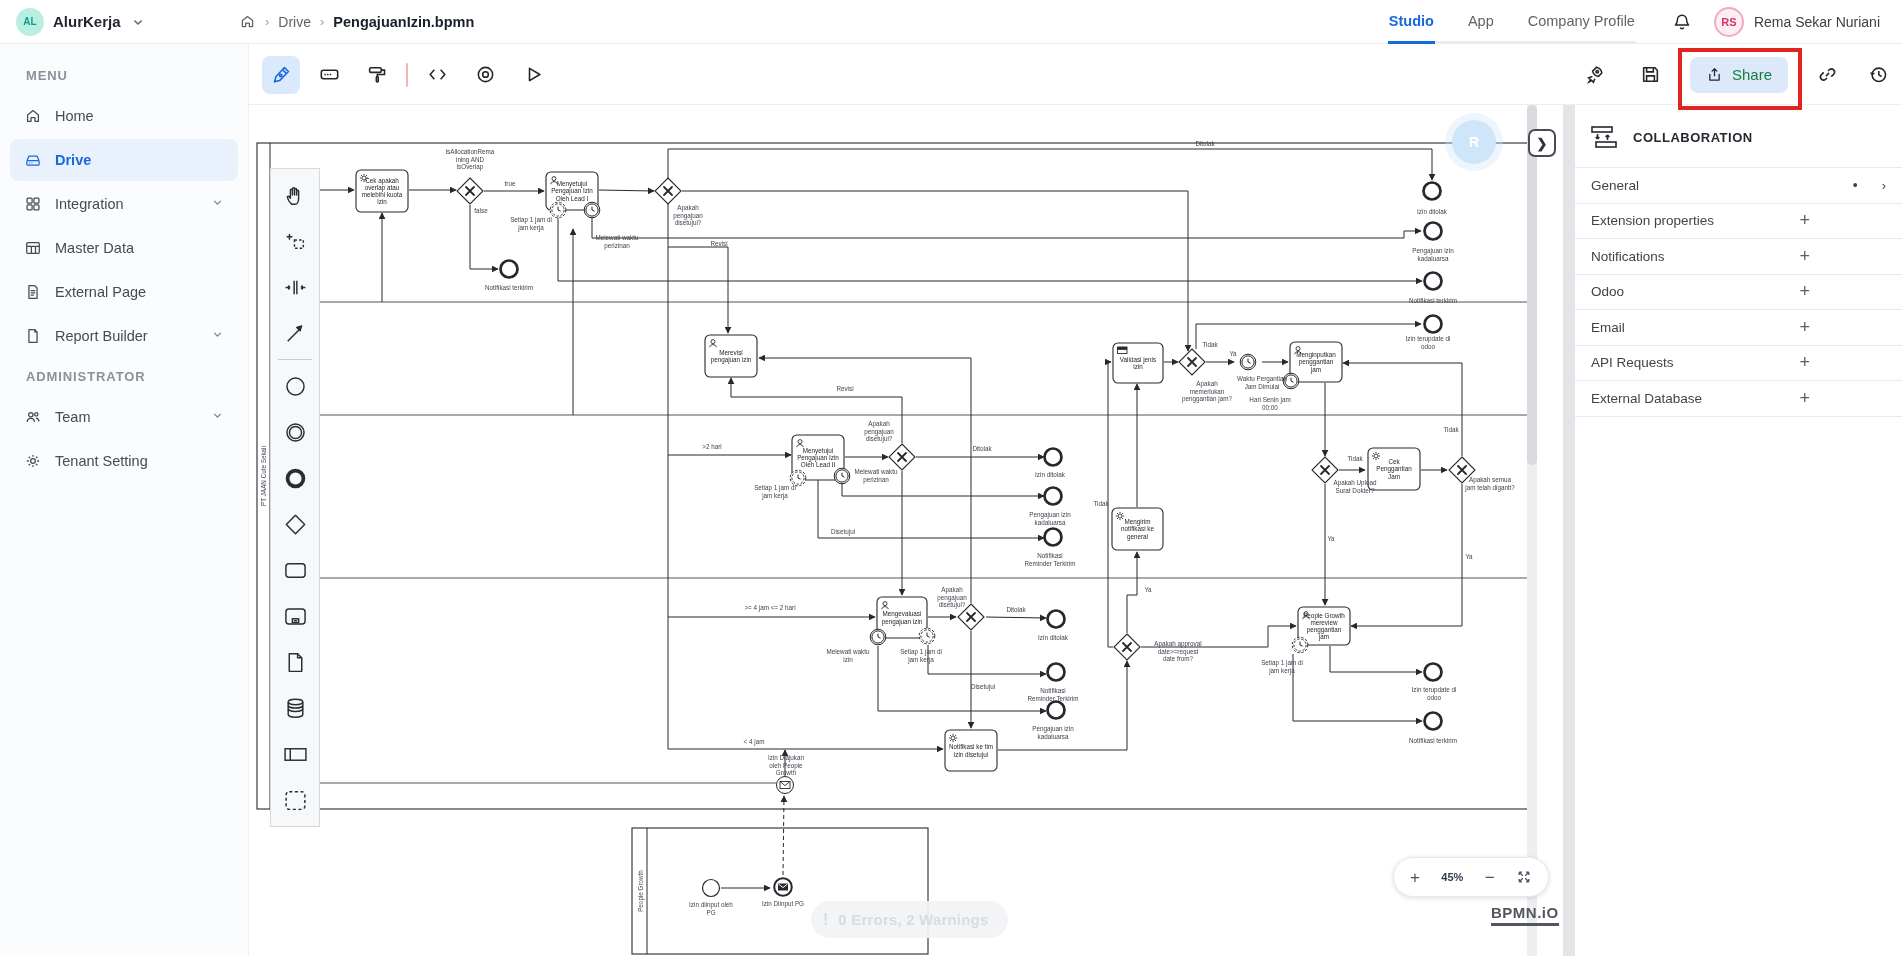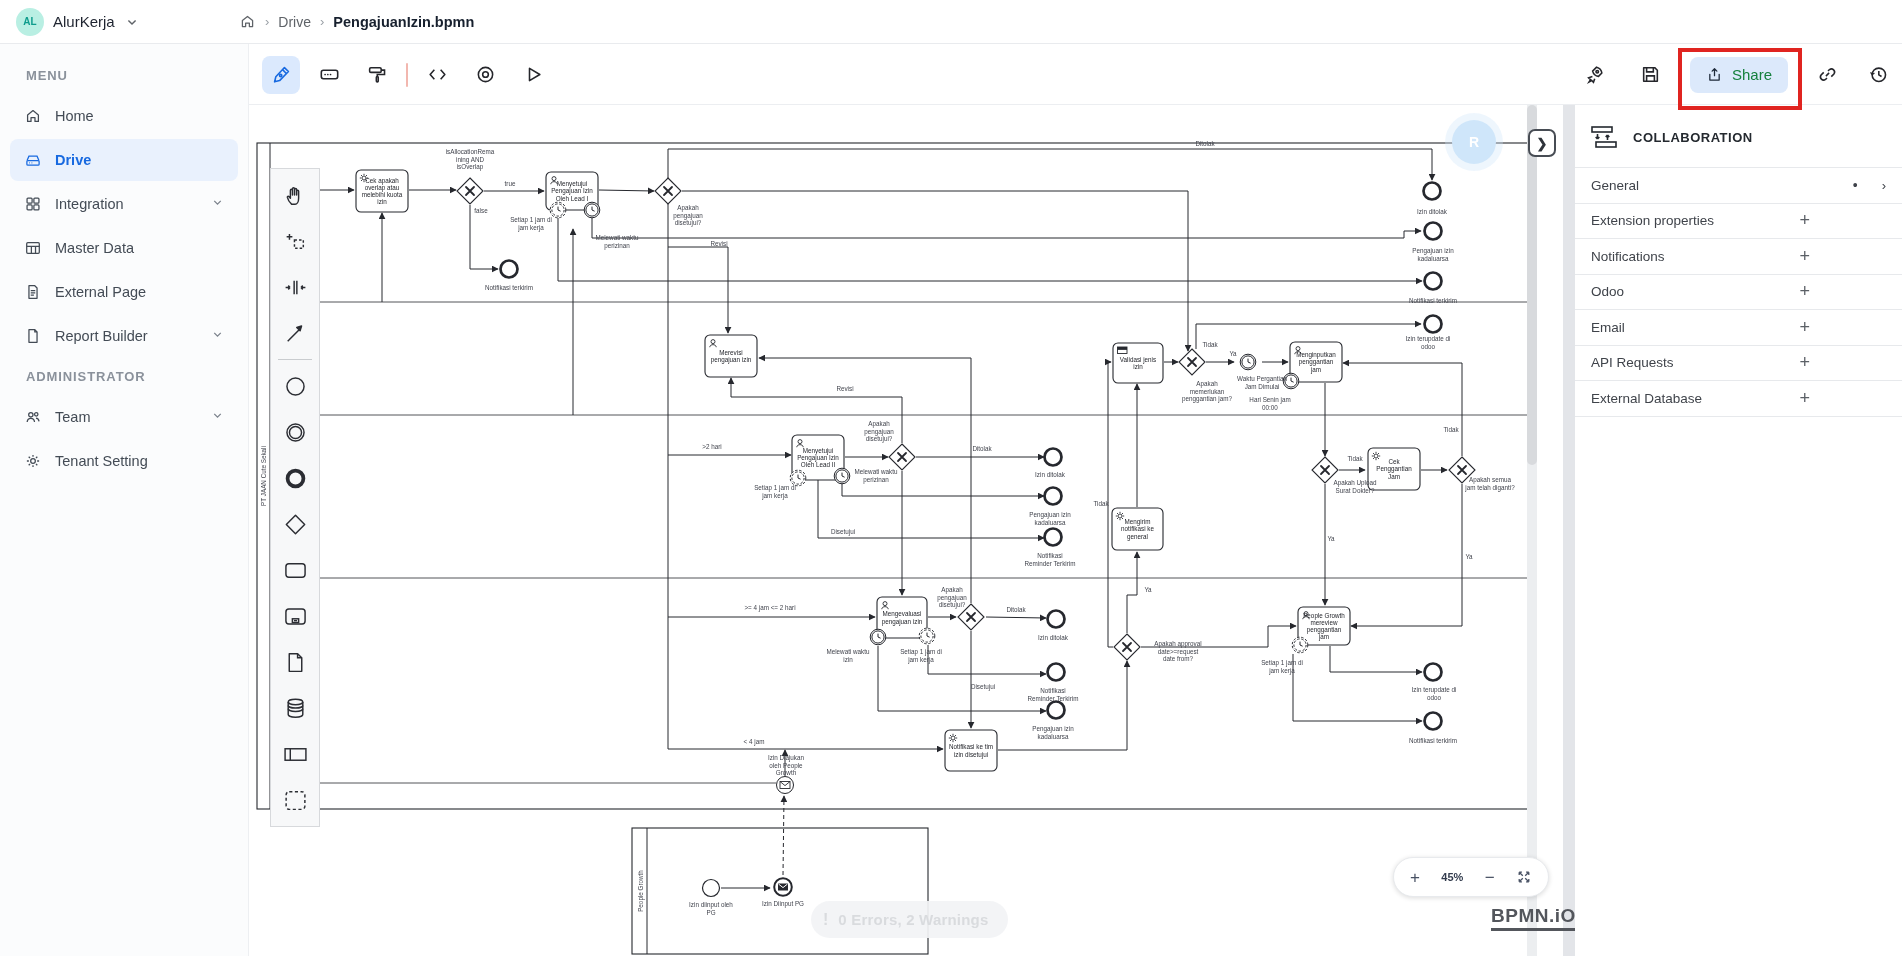--- a/index.html
+++ b/index.html
@@ -6,21 +6,21 @@
   html,body { width:1902px; height:956px; overflow:hidden; background:#fff;
     font-family:"Liberation Sans", sans-serif; color:#202124; }
   .app { position:relative; width:1902px; height:956px; }
 
   
   header { position:absolute; left:0; top:0; width:1902px; height:44px; background:#fff;
     border-bottom:1px solid #e9ebee; display:flex; align-items:center; z-index:30; }
   .brand { display:flex; align-items:center; gap:9px; padding-left:16px; width:239px; }
   .avatar-al { width:28px; height:28px; border-radius:50%; background:#b9efe3; color:#0e9c8c;
     font-size:10px; font-weight:700; display:flex; align-items:center; justify-content:center; }
-  .brand-name { font-size:15px; font-weight:400; color:#1f2430; }
+  .brand-name { font-size:15px; font-weight:700; color:#1f2430; }
   .breadcrumb { display:flex; align-items:center; gap:9px; font-size:14px; color:#5f6368; }
   .crumb-sep { color:#9aa0a6; font-size:13px; }
   .crumb-file { color:#17202e; font-weight:700; font-size:14.5px; }
   .header-right { margin-left:auto; display:flex; align-items:center; height:44px; padding-right:22px; }
   .tabs { display:flex; gap:32px; height:44px; align-items:stretch; border-bottom:3px solid #e9ebee; margin-bottom:-1px; }
   .tab { display:flex; align-items:center; font-size:14.5px; color:#5f6368; cursor:pointer;
     border-bottom:3px solid transparent; margin-bottom:-3px; padding:0 1px; }
   .tab.active { color:#1769e0; font-weight:600; border-bottom-color:#1769e0; }
   .bell { margin-left:36px; margin-right:22px; display:flex; align-items:center; }
   .avatar-rs { width:30px; height:30px; border-radius:50%; background:#fdeef4; border:2px solid #f3a9c5;
@@ -78,21 +78,21 @@
     display:flex; align-items:center; justify-content:space-between; padding:0 16px; z-index:12; }
   .zoom-pill .zbtn { font-size:17px; color:#475063; background:none; border:none; cursor:pointer; line-height:1; }
   .zoom-level { font-size:11px; font-weight:600; color:#323b4d; }
   .zoom-expand { display:flex; align-items:center; color:#475063; cursor:pointer; }
 
   .status-pill { position:absolute; left:562px; top:796px; height:37px; padding:0 20px 0 12px;
     background:rgba(242,243,245,.92); border-radius:19px; display:flex; align-items:center; gap:10px; z-index:12; }
   .status-bang { font-size:16px; font-weight:800; color:#d9dbde; }
   .status-text { font-size:15px; font-weight:700; color:#d9dbde; letter-spacing:.2px; }
 
-  .bpmn-logo { position:absolute; left:1242px; top:799px; font-size:19px; font-weight:800; color:#53565c;
+  .bpmn-logo { position:absolute; left:1242px; top:799px; font-size:15px; font-weight:800; color:#53565c;
     border-bottom:3px solid #53565c; letter-spacing:.5px; line-height:1.25; z-index:12; }
 
   
   .panel { position:absolute; left:1575px; top:105px; width:327px; height:851px; background:#fff; z-index:20; }
   .panel-head { display:flex; align-items:center; gap:14px; padding:17px 14px 15px 14px; }
   .panel-title { font-size:13px; font-weight:700; letter-spacing:.5px; color:#24292f; }
   .panel-rows { border-top:1px solid #e7e9ec; }
   .prow { height:35.5px; display:flex; align-items:center; padding:0 16px; border-bottom:1px solid #e7e9ec; cursor:pointer; }
   .prow .plabel { font-size:13.5px; color:#3f434a; }
   .prow .spacer { flex:1; }
@@ -115,20 +115,35 @@
     </div>
     <nav class="breadcrumb">
       <svg width="17" height="17" viewBox="0 0 20 20" fill="none" stroke="#5f6368" stroke-width="1.5">
           <path d="M4 8.8L10 4l6 4.8V16h-3.8v-4.2H7.8V16H4z" stroke-linejoin="round"></path>
         </svg>
       <span class="crumb-sep">›</span>
       <span>Drive</span>
       <span class="crumb-sep">›</span>
       <span class="crumb-file">PengajuanIzin.bpmn</span>
     </nav>
+    <div class="header-right">
+      <div class="tabs" id="tabs">
+          <div class="tab active">Studio</div>
+          <div class="tab">App</div>
+          <div class="tab">Company Profile</div>
+        </div>
+      <span class="bell">
+        <svg width="20" height="20" viewBox="0 0 20 20" fill="none" stroke="#202124" stroke-width="1.4">
+            <path d="M10 3.2a4.6 4.6 0 00-4.6 4.6c0 3.4-1.2 4.4-2 5.2h13.2c-.8-.8-2-1.8-2-5.2A4.6 4.6 0 0010 3.2z" stroke-linejoin="round"></path>
+            <path d="M8.3 15.5a1.8 1.8 0 003.4 0"></path>
+          </svg>
+      </span>
+      <div class="avatar-rs">RS</div>
+      <span class="user-name">Rema Sekar Nuriani</span>
+    </div>
   </header>
 
   <aside class="sidebar">
     <div class="side-label">MENU</div>
     <div id="menu-items">
         <div class="side-item">
           <svg width="18" height="18" viewBox="0 0 20 20" fill="none" stroke="currentColor" stroke-width="1.4">
             <path d="M4 8.8L10 4l6 4.8V16h-3.8v-4.2H7.8V16H4z" stroke-linejoin="round"></path>
           </svg>
           <span>Home</span>

